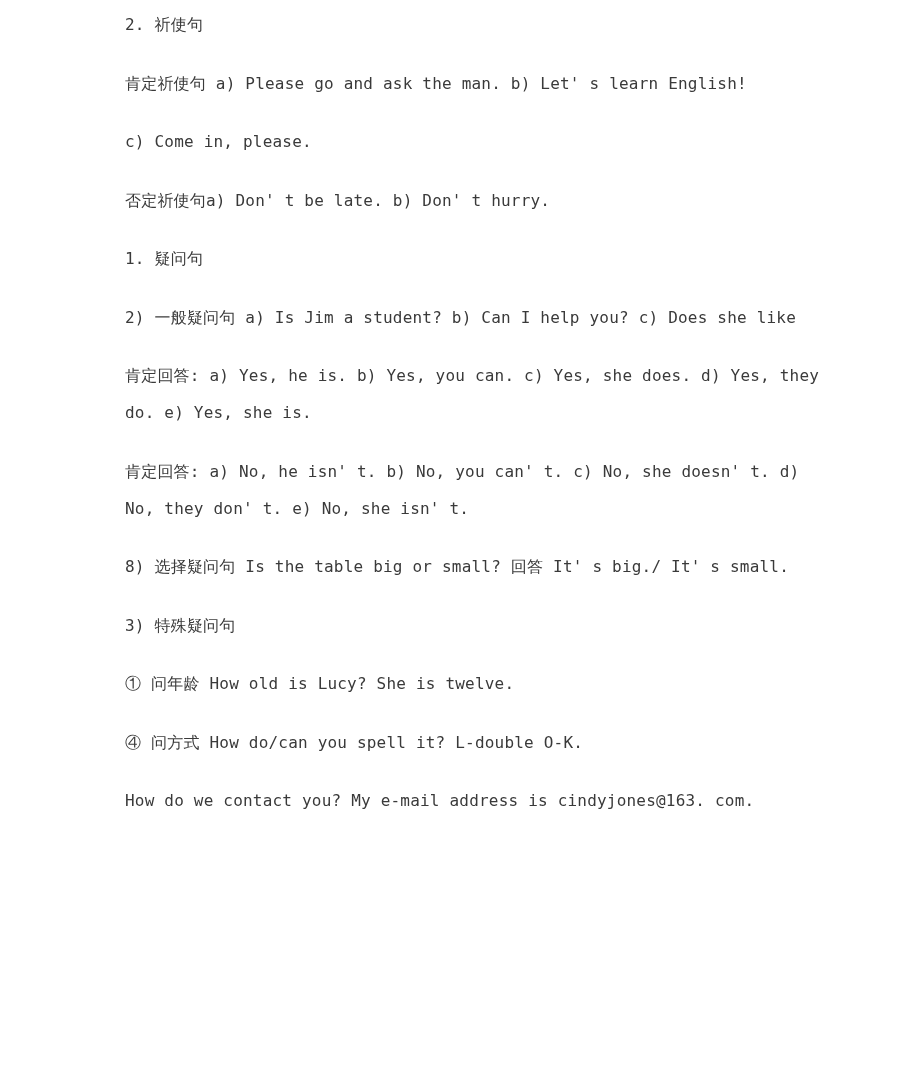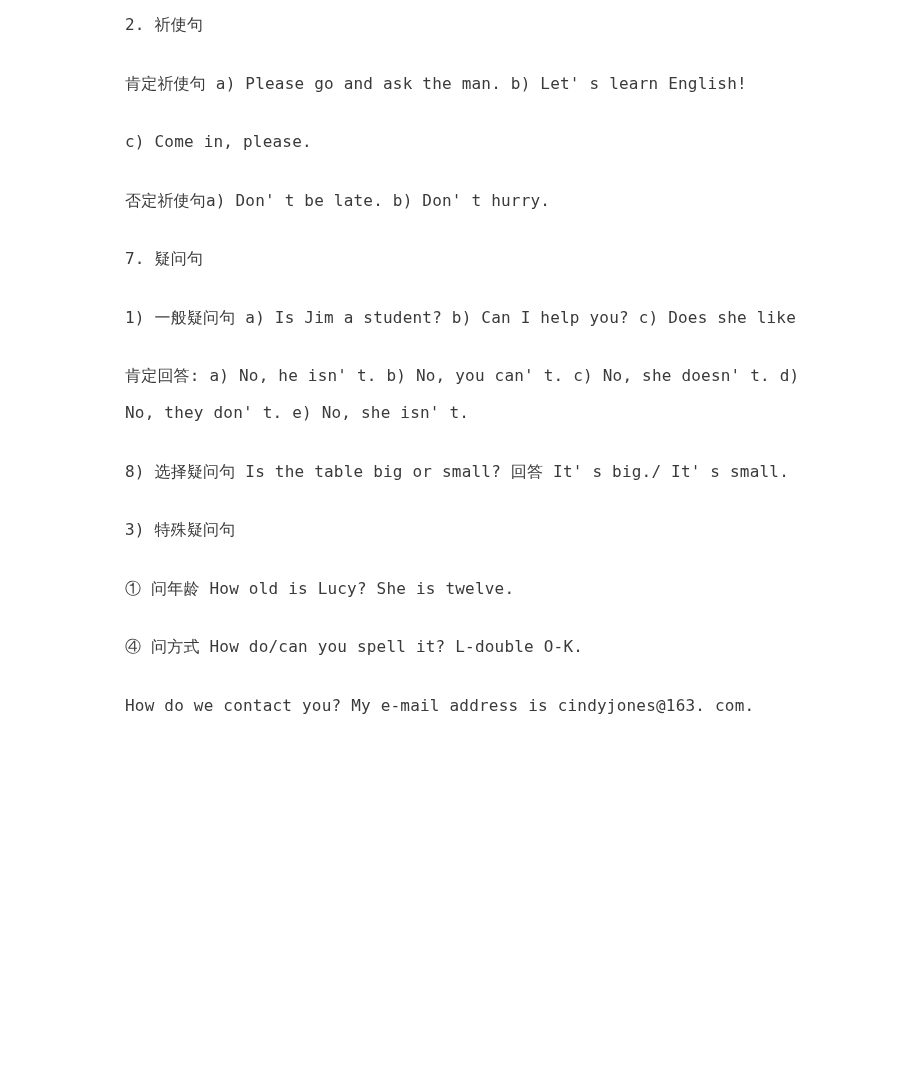--- a/index.html
+++ b/index.html
@@ -47,24 +47,28 @@
       <p>
         <span class="doc-line">肯定祈使句 a) Please go and ask the man. b) Let' s learn English!</span>
       </p>
       <p>
         <span class="doc-line">c) Come in, please.</span>
       </p>
       <p>
         <span class="doc-line">否定祈使句a) Don' t be late. b) Don' t hurry.</span>
       </p>
       <p>
-        <span class="doc-line">7. 疑问句</span>
+        <span class="doc-line">1. 疑问句</span>
       </p>
       <p>
-        <span class="doc-line">1) 一般疑问句 a) Is Jim a student? b) Can I help you? c) Does she like</span>
+        <span class="doc-line">2) 一般疑问句 a) Is Jim a student? b) Can I help you? c) Does she like</span>
+      </p>
+      <p>
+        <span class="doc-line">肯定回答: a) Yes, he is. b) Yes, you can. c) Yes, she does. d) Yes, they</span>
+        <span class="doc-line">do. e) Yes, she is.</span>
       </p>
       <p>
         <span class="doc-line">肯定回答: a) No, he isn' t. b) No, you can' t. c) No, she doesn' t. d)</span>
         <span class="doc-line">No, they don' t. e) No, she isn' t.</span>
       </p>
       <p>
         <span class="doc-line">8) 选择疑问句 Is the table big or small? 回答 It' s big./ It' s small.</span>
       </p>
       <p>
         <span class="doc-line">3) 特殊疑问句</span>

